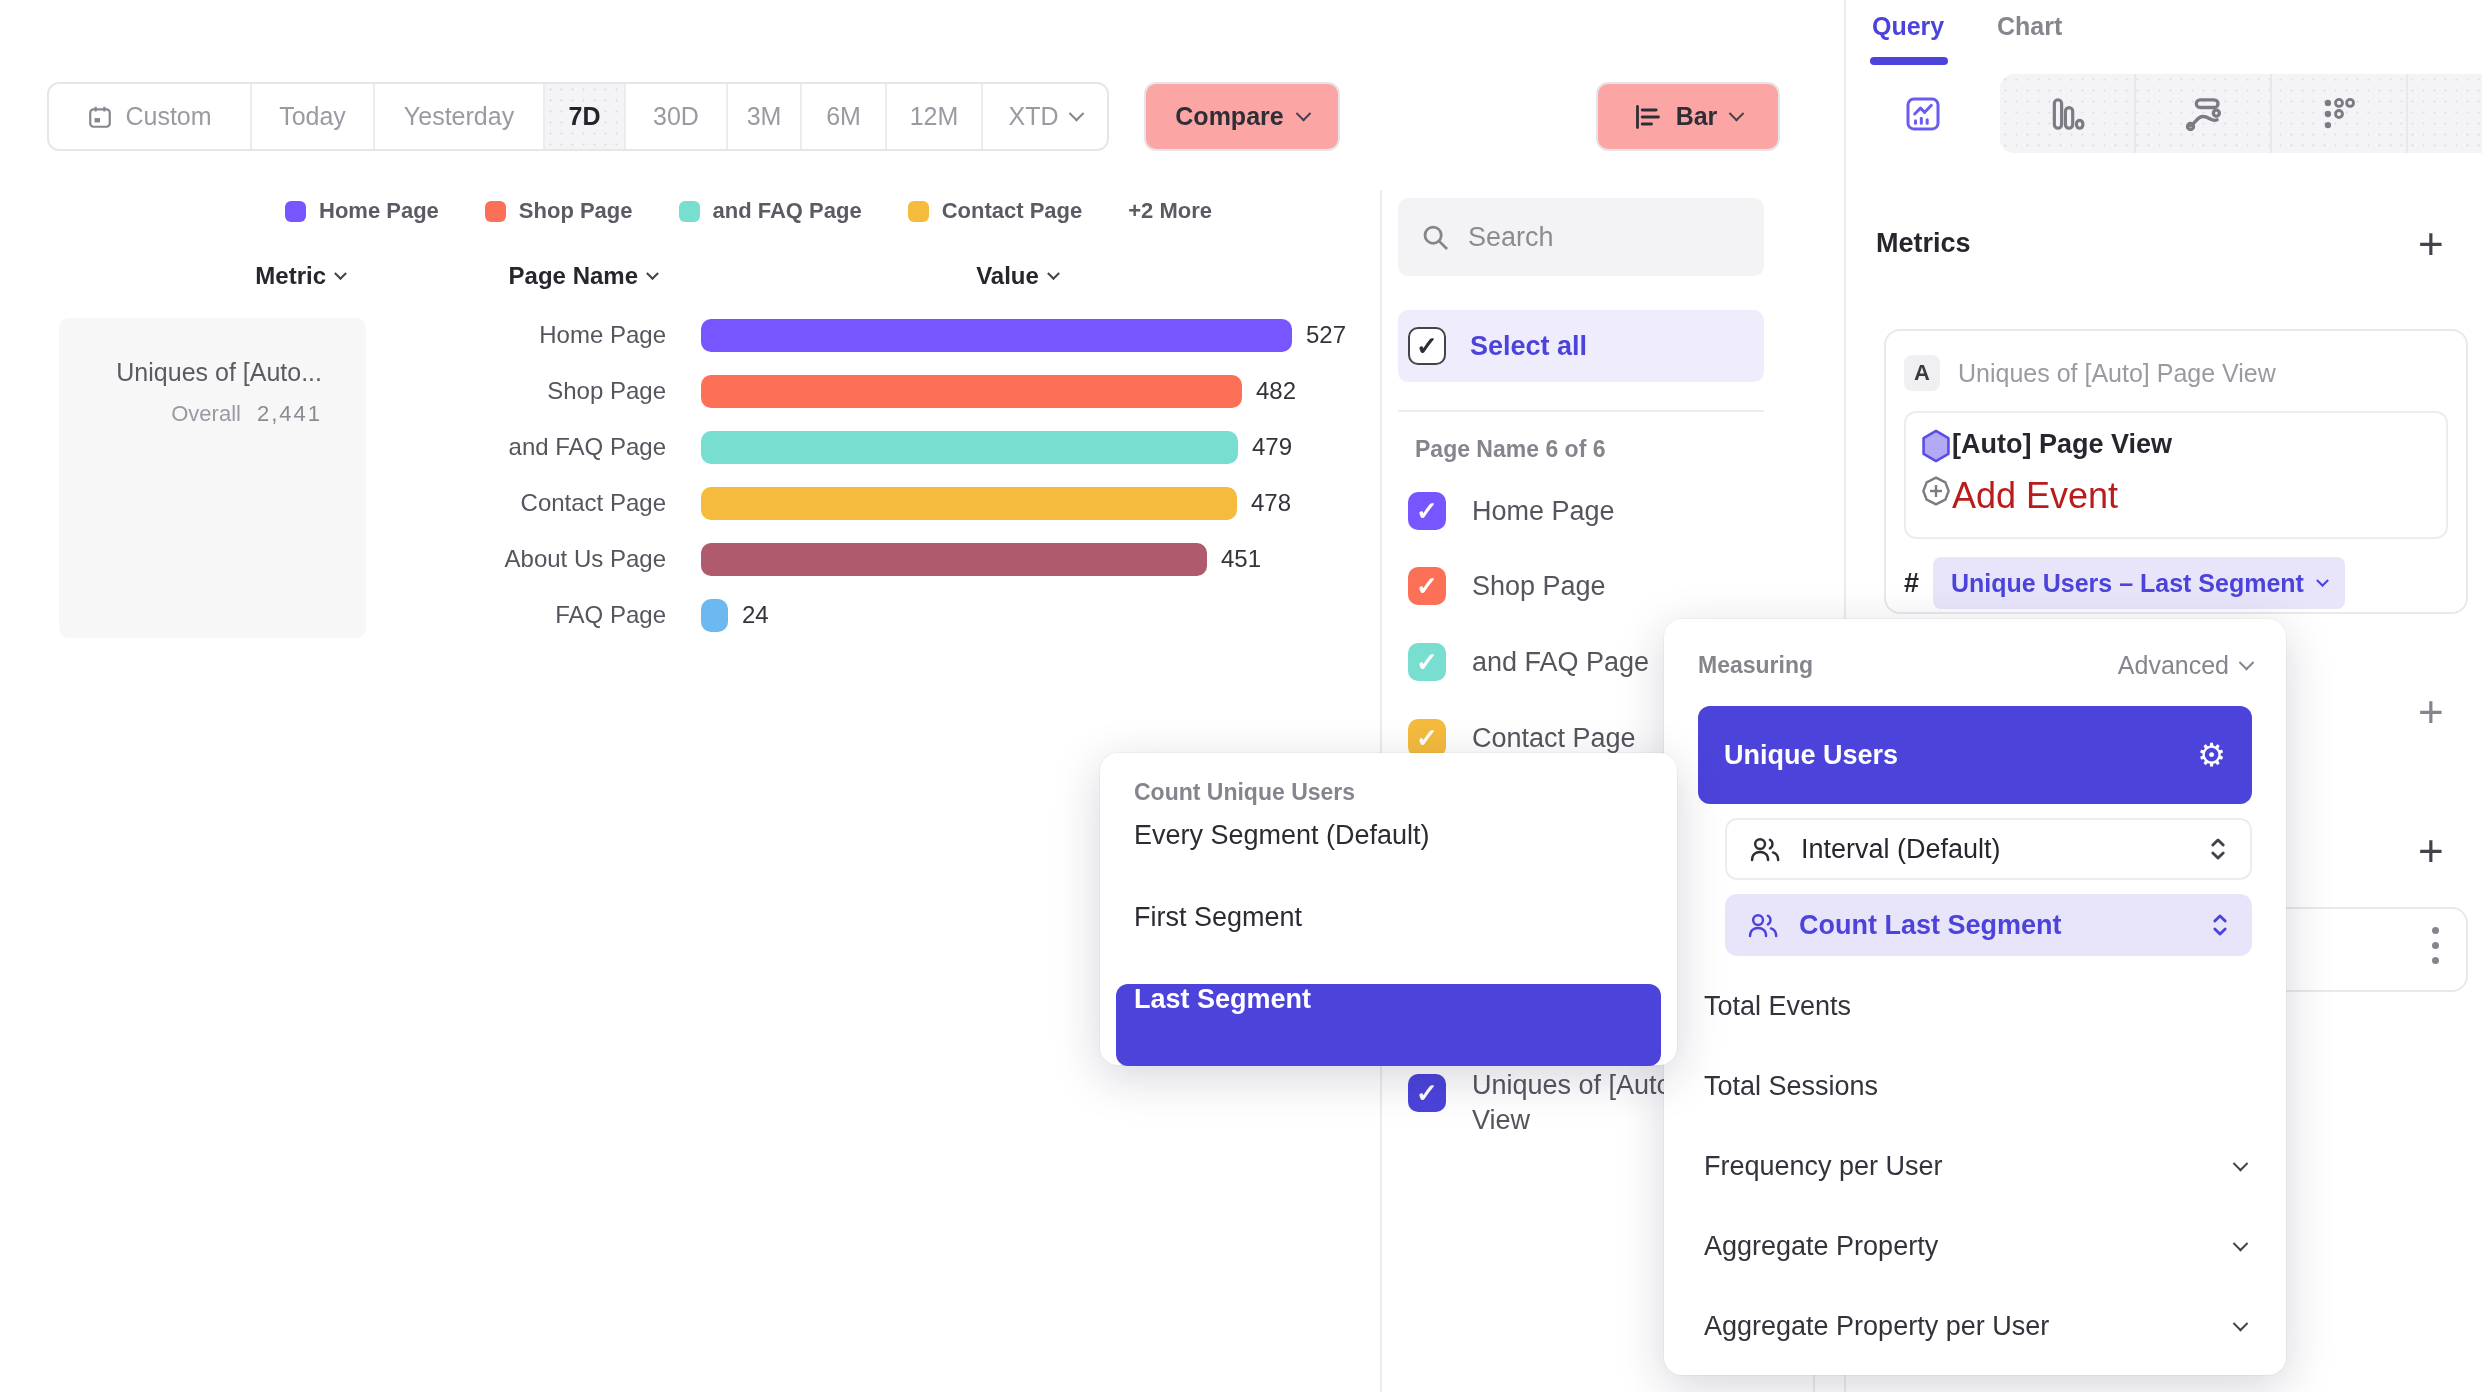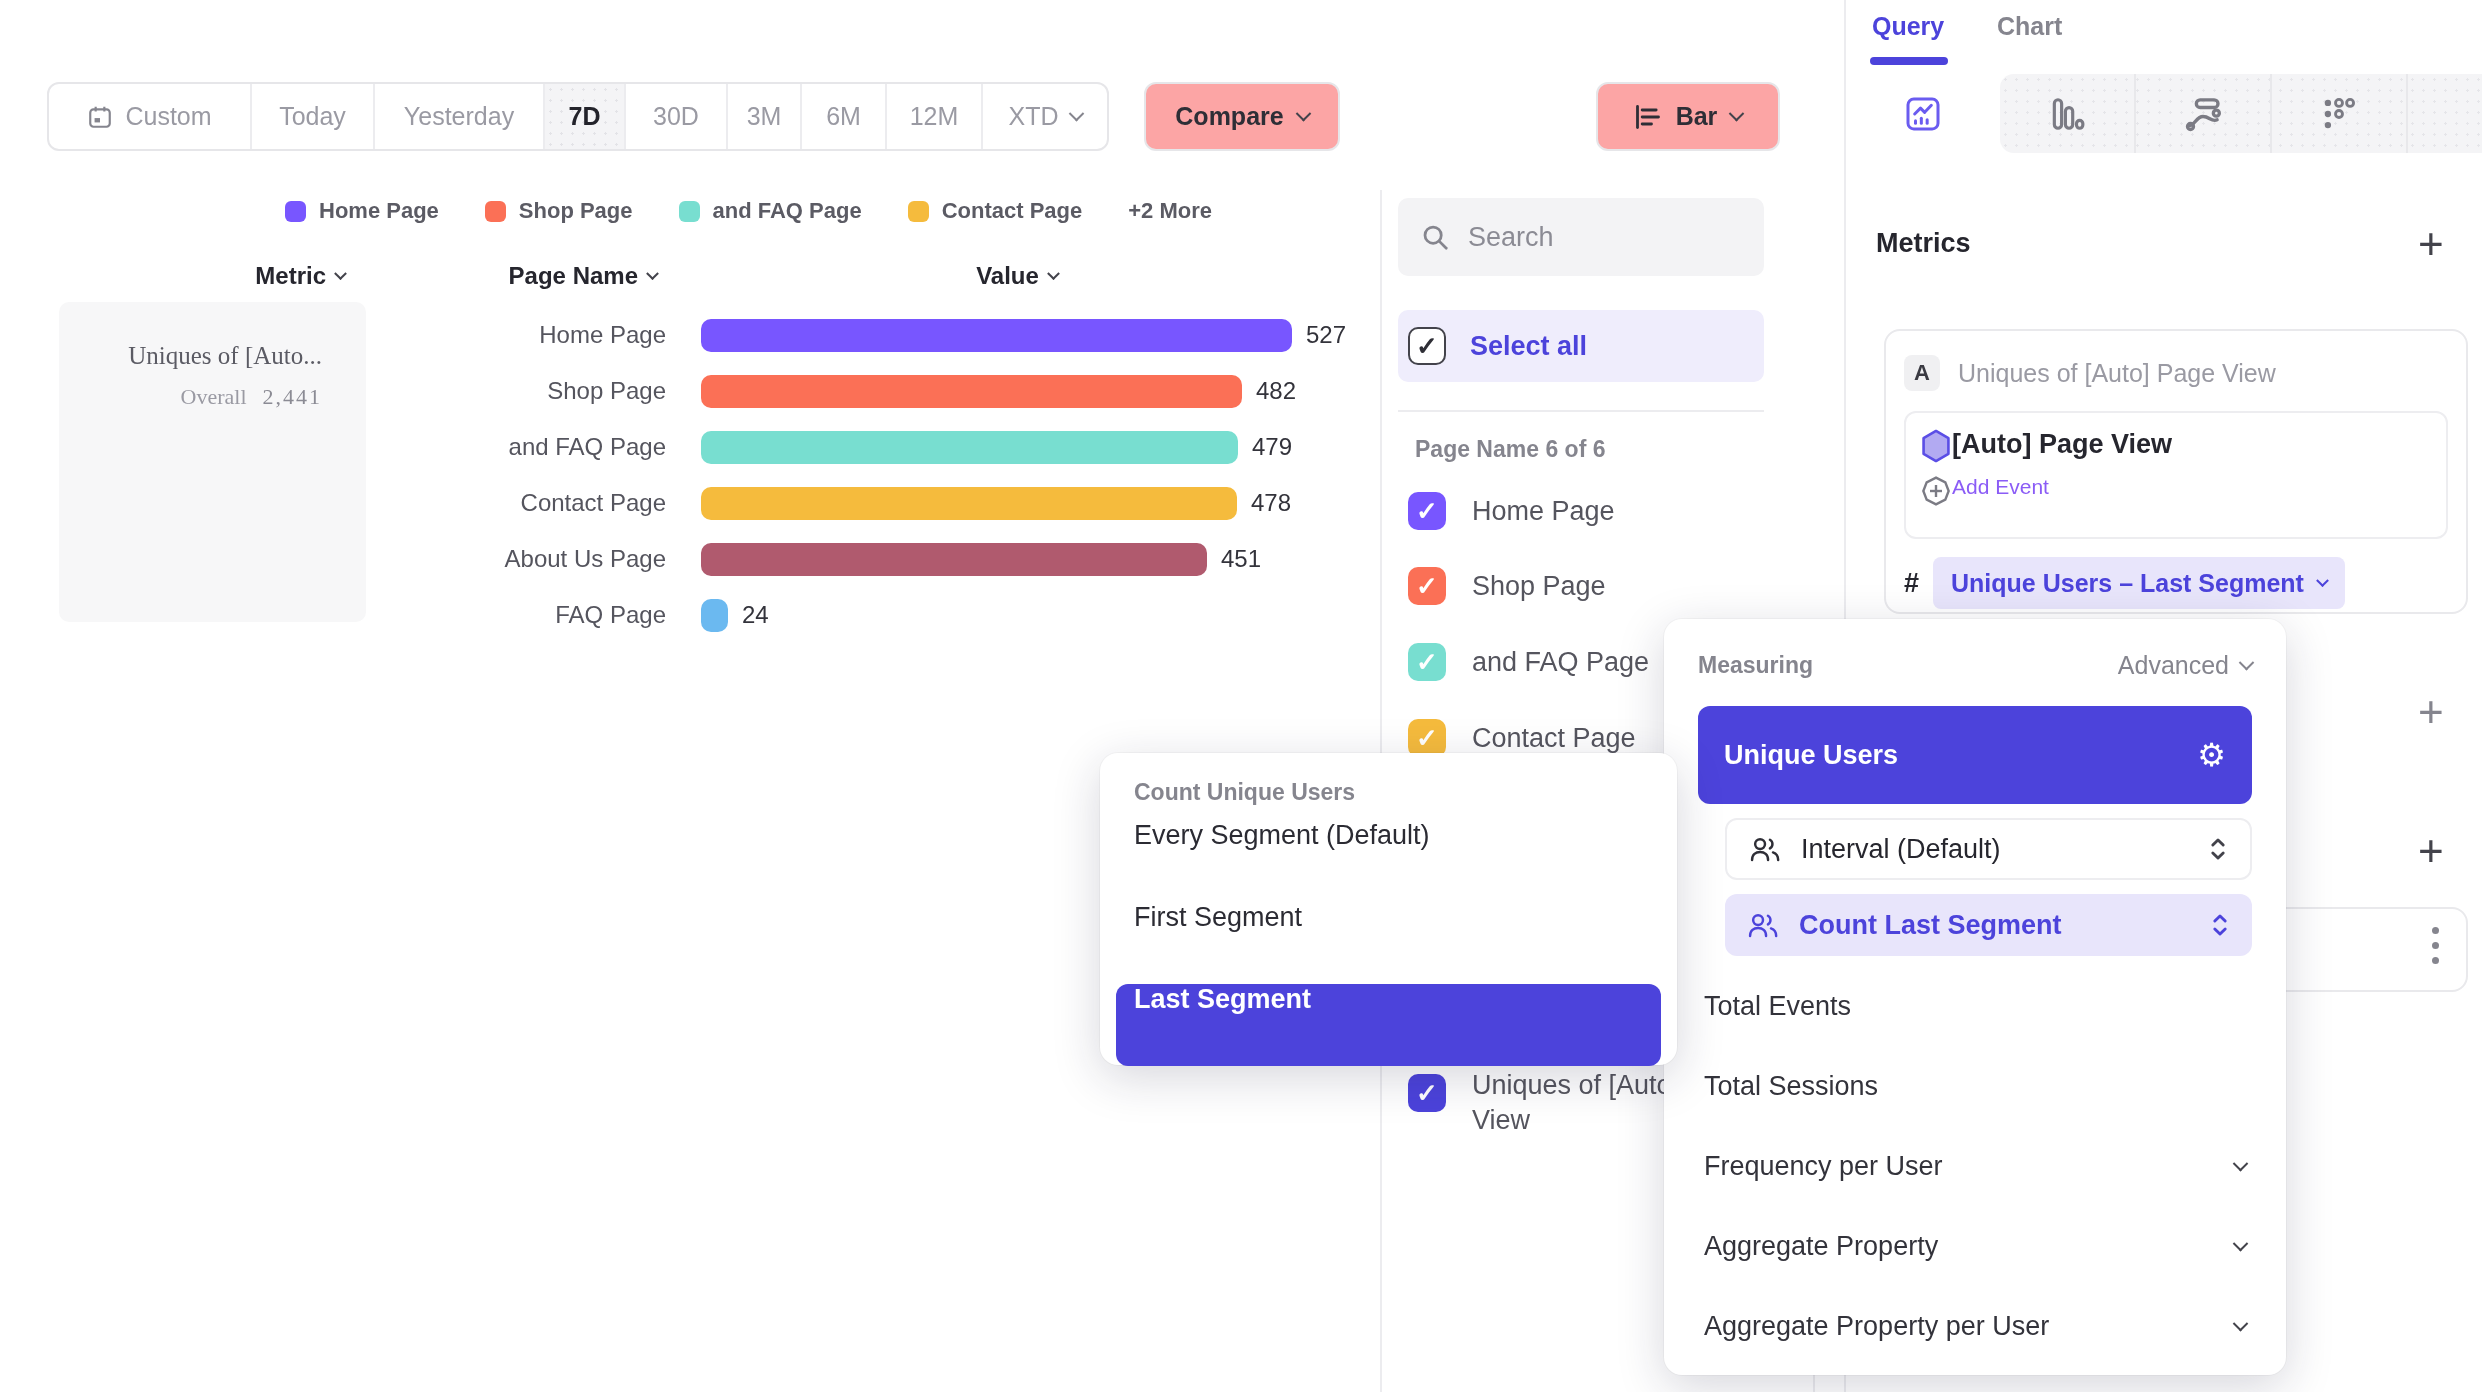--- a/index.html
+++ b/index.html
@@ -28,21 +28,21 @@
   .legend-swatch { width:21px; height:21px; border-radius:6px; }
   .legend-more { font-size:22px; color:#5b5b64; font-weight:600; }
 
   
   .tbl-hdr { position:absolute; top:262px; font-size:24px; font-weight:700; color:#26262e; display:flex; align-items:center; gap:10px; }
   .hdr-metric { left:145px; width:200px; justify-content:flex-end; }
   .hdr-page { left:437px; width:220px; justify-content:flex-end; }
   .hdr-value { left:917px; width:200px; justify-content:center; }
 
   
-  .metric-card { position:absolute; left:59px; top:302px; width:307px; height:320px; background:#f7f7f8; border-radius:10px; padding-top:40px;font-family:Liberation Serif, serif; }
+  .metric-card { position:absolute; left:59px; top:318px; width:307px; height:320px; background:#f7f7f8; border-radius:10px; padding-top:40px; }
   .metric-card .mname { display:block; text-align:right; padding-right:44px; font-size:25px; color:#5b5b64; }
   .metric-card .moverall { display:block; text-align:right; padding-right:44px; margin-top:14px; font-size:22px; color:#9a9aa3; }
   .metric-card .moverall b { font-weight:400; color:#8b8b94; margin-left:16px; letter-spacing:2px; }
 
   
   .chart-row { position:absolute; left:416px; height:44px; display:flex; align-items:center; }
   .row-name { width:250px; text-align:right; font-size:24px; color:#55555e; }
   .bar { height:33px; border-radius:10px; margin-left:35px; }
   .row-val { margin-left:14px; font-size:24px; color:#33333b; }
 
@@ -78,21 +78,21 @@
   .ct-cell:last-of-type { border-right:none; }
   .cfg-h { position:absolute; left:1876px; top:228px; font-size:27px; font-weight:700; color:#26262e; }
   .plus { position:absolute; font-size:44px; font-weight:300; line-height:1; cursor:pointer; }
   .q-card { position:absolute; left:1884px; top:329px; width:584px; height:285px; border:2px solid #e9e9ec; border-radius:16px; background:#fff; padding:24px 18px 0 18px; }
   .q-row1 { display:flex; align-items:center; gap:18px; }
   .badge-a { width:36px; height:36px; background:#f0f0f2; border-radius:8px; display:flex; align-items:center; justify-content:center; font-size:22px; font-weight:700; color:#3a3a42; }
   .q-row1 .lbl { font-size:25px; color:#9a9aa3; }
   .ev-card { margin-top:20px; border:2px solid #ededf0; border-radius:12px; padding:16px 14px; }
   .ev-line { display:flex; align-items:flex-start; height:46px; cursor:pointer; }
   .ev-line .lbl { font-size:27px; font-weight:600; color:#26262e; }
-  .ev-line .lbl-gray { font-size:21px; color:#8b5cf6; }
+  .ev-line .lbl-gray { font-size:36px; color:#b91c1c; }
   .hash-line { display:flex; align-items:center; gap:14px; margin-top:18px; }
   .hash { font-size:27px; font-weight:700; color:#26262e; }
   .m-pill { background:#e8e5fb; border-radius:8px; height:52px; display:flex; align-items:center; gap:14px; padding:0 18px; cursor:pointer; color:#4c43db; font-size:25px; font-weight:700; }
   .kebab-card { position:absolute; left:1884px; top:907px; width:584px; height:85px; border:2px solid #e9e9ec; border-radius:16px; background:#fff; }
   .kebab { position:absolute; right:24px; top:18px; width:10px; display:flex; flex-direction:column; gap:8px; cursor:pointer; }
   .kebab i { width:7px; height:7px; border-radius:50%; background:#85858e; }
 
   
   .popup { position:absolute; background:#fff; border-radius:18px; box-shadow:0 12px 48px rgba(25,25,60,.18), 0 0 0 1px rgba(0,0,0,.03); }
   .measuring { left:1664px; top:619px; width:622px; height:756px; z-index:5; padding:32px 34px; }

